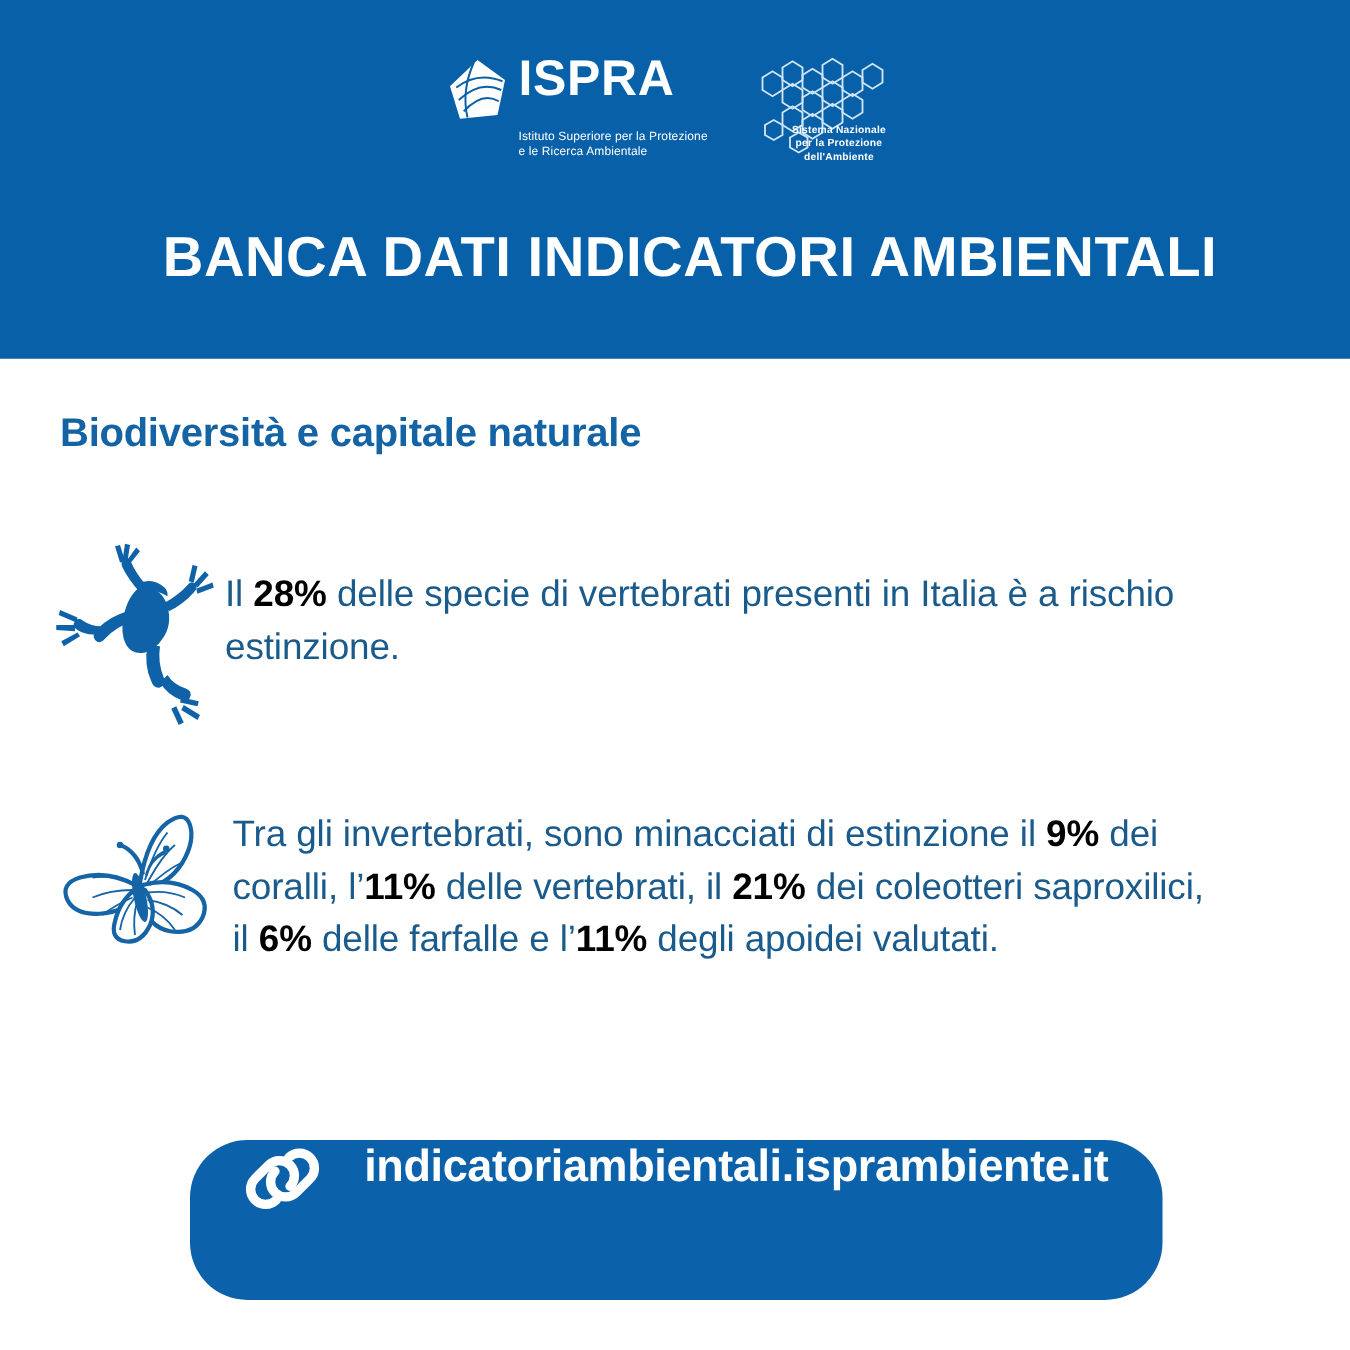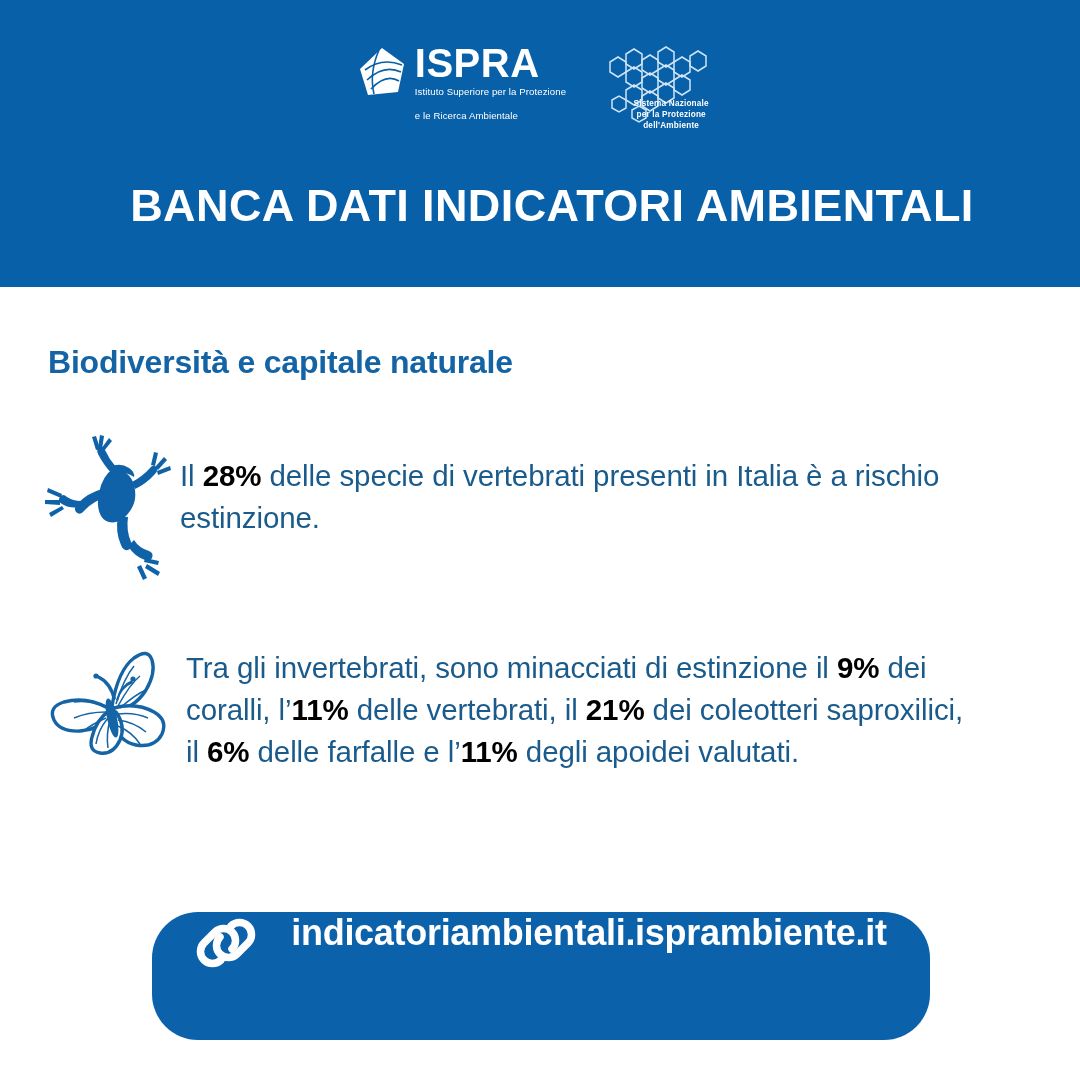--- a/index.html
+++ b/index.html
@@ -29,21 +29,21 @@
   
   .ispra-lockup { display:flex; align-items:flex-start; gap:9px; }
   .ispra-mark { width:48px; height:50px; flex:0 0 auto; margin-top:3px; }
   .ispra-text { display:flex; flex-direction:column; }
   .ispra-word {
     font-size:40px; font-weight:700; color:#ffffff;
     letter-spacing:0.5px; line-height:0.98;
   }
   .ispra-sub {
     font-size:9.6px; color:#ffffff; line-height:1.28;
-    letter-spacing:0.1px; margin-top:3px; font-weight:400;
+    letter-spacing:0.1px; margin-top:21px; font-weight:400;
   }
   
   .snpa-lockup { position:relative; width:130px; height:92px; }
   .snpa-map { position:absolute; left:0; top:0; width:130px; height:92px; }
   .snpa-text {
     position:absolute; left:28px; top:55px; width:102px;
     text-align:center; color:#ffffff;
     font-size:8.2px; font-weight:700; line-height:1.33;
     letter-spacing:0.2px;
   }
@@ -53,21 +53,20 @@
     text-align:center; color:#ffffff;
     font-size:45px; font-weight:700; letter-spacing:0.4px;
     font-family:Liberation Sans, sans-serif;
   }
 
   
   .section-title {
     position:absolute; left:48px; top:328px;
     font-size:32px; font-weight:700; color:#1464a5;
     letter-spacing:-0.2px;
-    margin-top:16px;
   }
 
   .fact { position:absolute; display:flex; align-items:flex-start; }
   .fact-icon { flex:0 0 auto; }
   .fact-text {
     color:#1a5b8c;
     font-size:29.5px;
     line-height:1.42;
     letter-spacing:-0.1px;
   }
@@ -110,21 +109,21 @@
             <path d="M24 1 L46 17 L40 45 L10 48 L2 22 Z" fill="#ffffff"></path>
             <path d="M7 23 Q24 10 44 18" stroke="#0760a8" stroke-width="1.6" fill="none"></path>
             <path d="M9 33 Q26 17 43 25" stroke="#0760a8" stroke-width="1.6" fill="none"></path>
             <path d="M13 42 Q28 26 41 34" stroke="#0760a8" stroke-width="1.6" fill="none"></path>
             <path d="M21 3 Q11 26 16 47" stroke="#0760a8" stroke-width="1.6" fill="none"></path>
           </svg>
         </span>
         <span class="ispra-text">
           <span class="ispra-word">ISPRA</span>
           <span class="ispra-sub">Istituto Superiore per la Protezione</span>
-          <span class="ispra-sub" style="margin-top:12px">e le Ricerca Ambientale</span>
+          <span class="ispra-sub" style="margin-top:0">e le Ricerca Ambientale</span>
         </span>
       </div>
 
       <div class="snpa-lockup">
         <span class="snpa-map">
           <svg viewBox="0 0 130 92" width="130" height="92">
             <g fill="none" stroke="#cfe4f5" stroke-width="1.5">
               <polygon points="18,18 26,13 34,18 34,28 26,33 18,28"></polygon>
               <polygon points="34,10 42,5 50,10 50,20 42,25 34,20"></polygon>
               <polygon points="50,16 58,11 66,16 66,26 58,31 50,26"></polygon>

